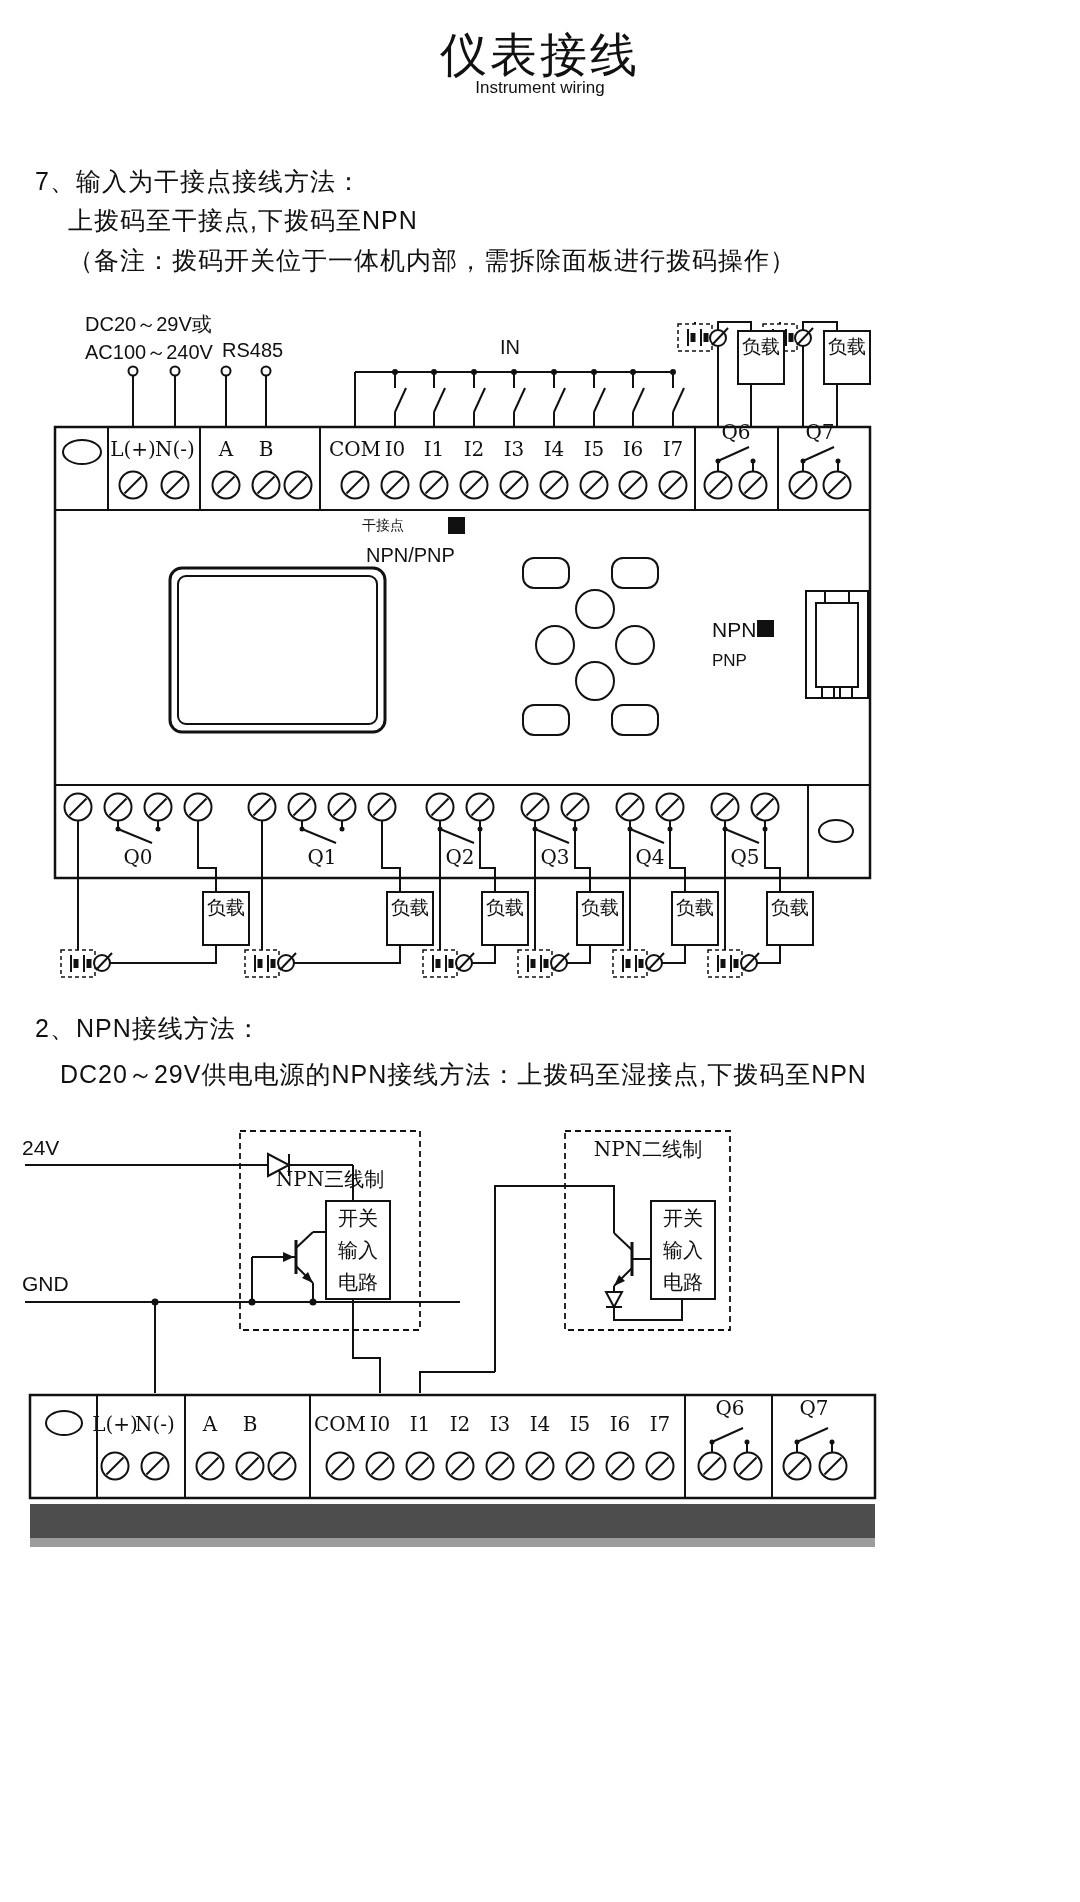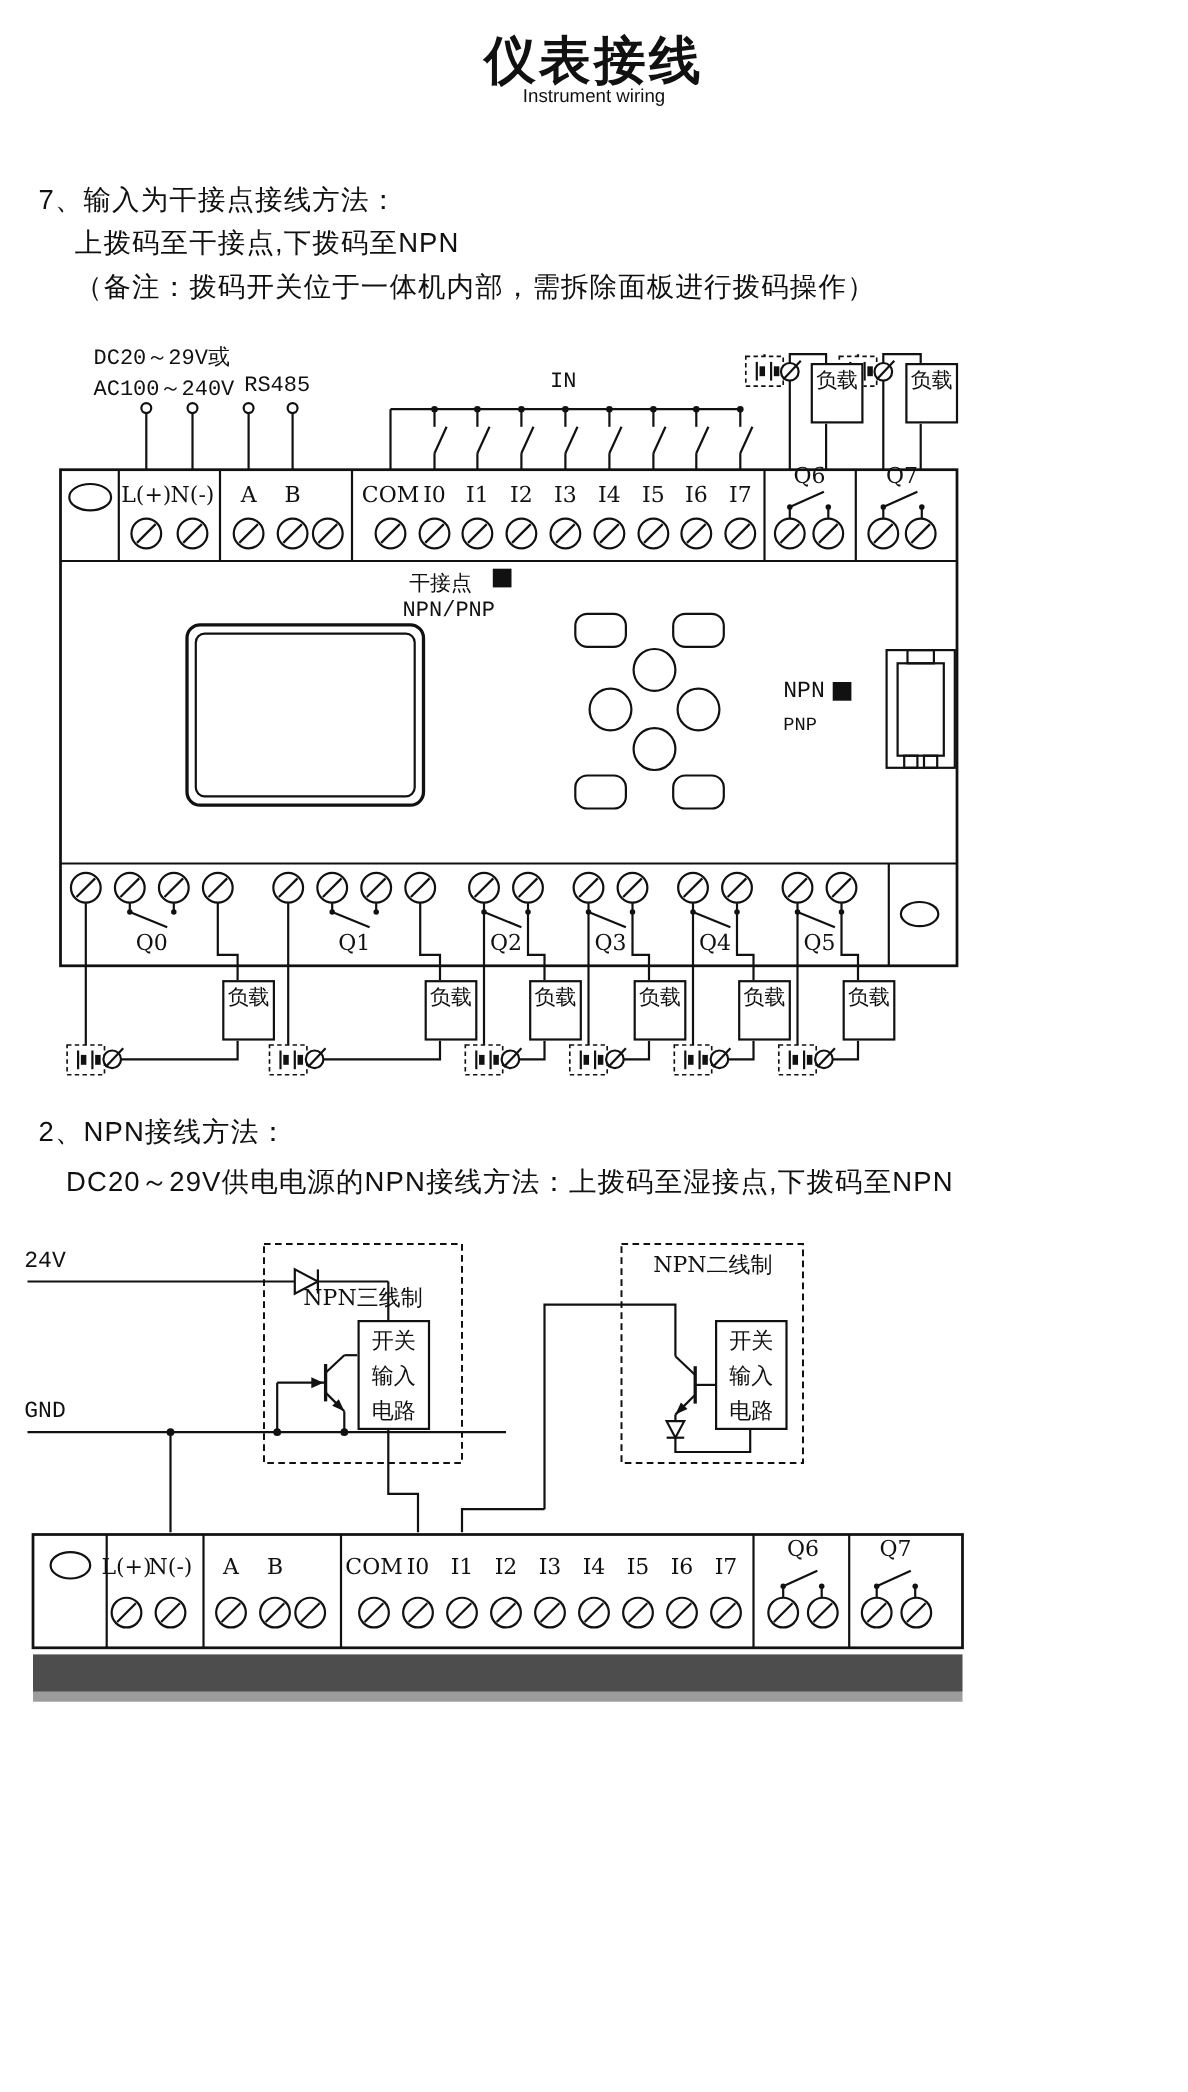--- a/index.html
+++ b/index.html
@@ -1,24 +1,24 @@
 <!DOCTYPE html>
 <html><head>
 <meta charset="utf-8">
 <style>
   *{margin:0;padding:0;box-sizing:border-box}
   html,body{background:#fff}
   body{width:1080px;height:1902px;position:relative;font-family:"Liberation Sans",sans-serif;color:#111;overflow:hidden}
   .abs{position:absolute}
   svg .w{stroke:#111;stroke-width:2;fill:none}
   svg .w3{stroke:#111;stroke-width:3;fill:none}
-  .title{left:0;right:0;top:24px;text-align:center;font-size:47px;font-weight:700;letter-spacing:3px}
+  .title{left:0;right:0;top:24px;text-align:center;font-size:47px;font-weight:400;letter-spacing:3px}
   .subtitle{left:0;right:0;top:78px;text-align:center;font-size:17px;font-weight:500}
   .h{font-size:25px;font-weight:500;white-space:nowrap;letter-spacing:1px}
-  .sl{font-family:Liberation Mono, monospace;font-size:20px;white-space:nowrap}
+  .sl{font-family:Liberation Sans, sans-serif;font-size:20px;white-space:nowrap}
   .tl{transform:translateX(-50%);font-family:"DejaVu Serif","Liberation Serif",serif;font-size:20px;white-space:nowrap}
   .vbox{border:2px solid #111;width:48px;height:55px;background:#fff;text-align:center;
         font-family:"DejaVu Serif","Liberation Serif",serif;font-size:19px;line-height:23px;
         word-break:break-all;padding-top:3px}
   .cbox{border:2px solid #111;width:66px;height:100px;background:#fff;display:flex;flex-direction:column;
         justify-content:center;gap:5px;text-align:center;
         font-family:"DejaVu Serif","Liberation Serif",serif;font-size:20px}
 </style>
 </head>
 <body>
@@ -346,21 +346,21 @@
 <div class="abs tl" style="left:554px;top:437px">I4</div>
 <div class="abs tl" style="left:594px;top:437px">I5</div>
 <div class="abs tl" style="left:633px;top:437px">I6</div>
 <div class="abs tl" style="left:673px;top:437px">I7</div>
 <div class="abs tl" style="left:736px;top:420px">Q6</div>
 <div class="abs tl" style="left:820px;top:420px">Q7</div>
 
 <div class="abs vbox" style="left:737px;top:330px">负载</div>
 <div class="abs vbox" style="left:823px;top:330px">负载</div>
 
-<div class="abs sl" style="left:372px;top:517px;font-size:19px">干接点</div>
+<div class="abs sl" style="left:362px;top:517px;font-size:14px">干接点</div>
 <div class="abs sl" style="left:366px;top:544px">NPN/PNP</div>
 <div class="abs sl" style="left:712px;top:618px;font-size:21px">NPN</div>
 <div class="abs sl" style="left:712px;top:651px;font-size:17px">PNP</div>
 
 <div class="abs tl" style="left:138px;top:845px">Q0</div>
 <div class="abs tl" style="left:322px;top:845px">Q1</div>
 <div class="abs tl" style="left:460px;top:845px">Q2</div>
 <div class="abs tl" style="left:555px;top:845px">Q3</div>
 <div class="abs tl" style="left:650px;top:845px">Q4</div>
 <div class="abs tl" style="left:745px;top:845px">Q5</div>

